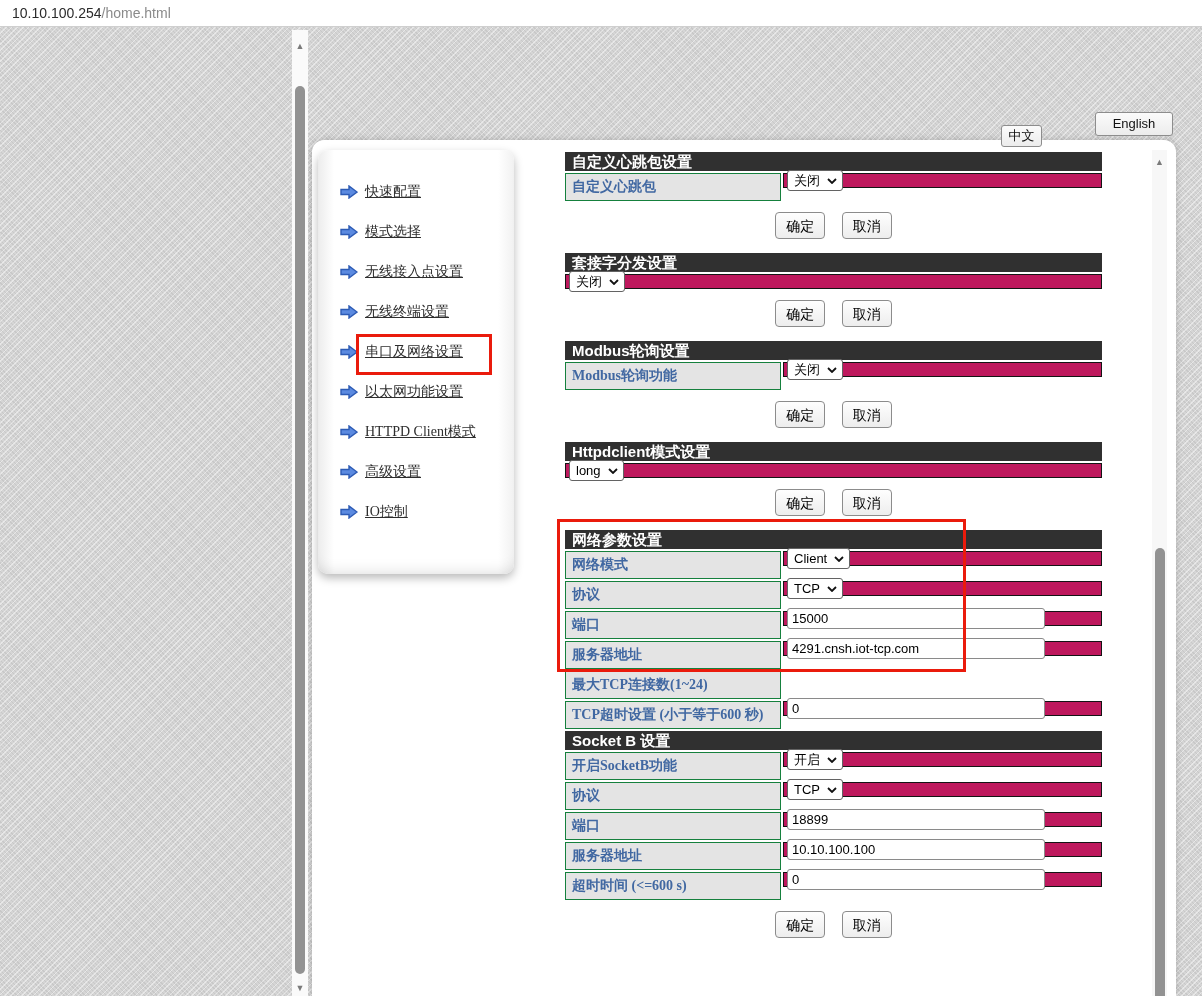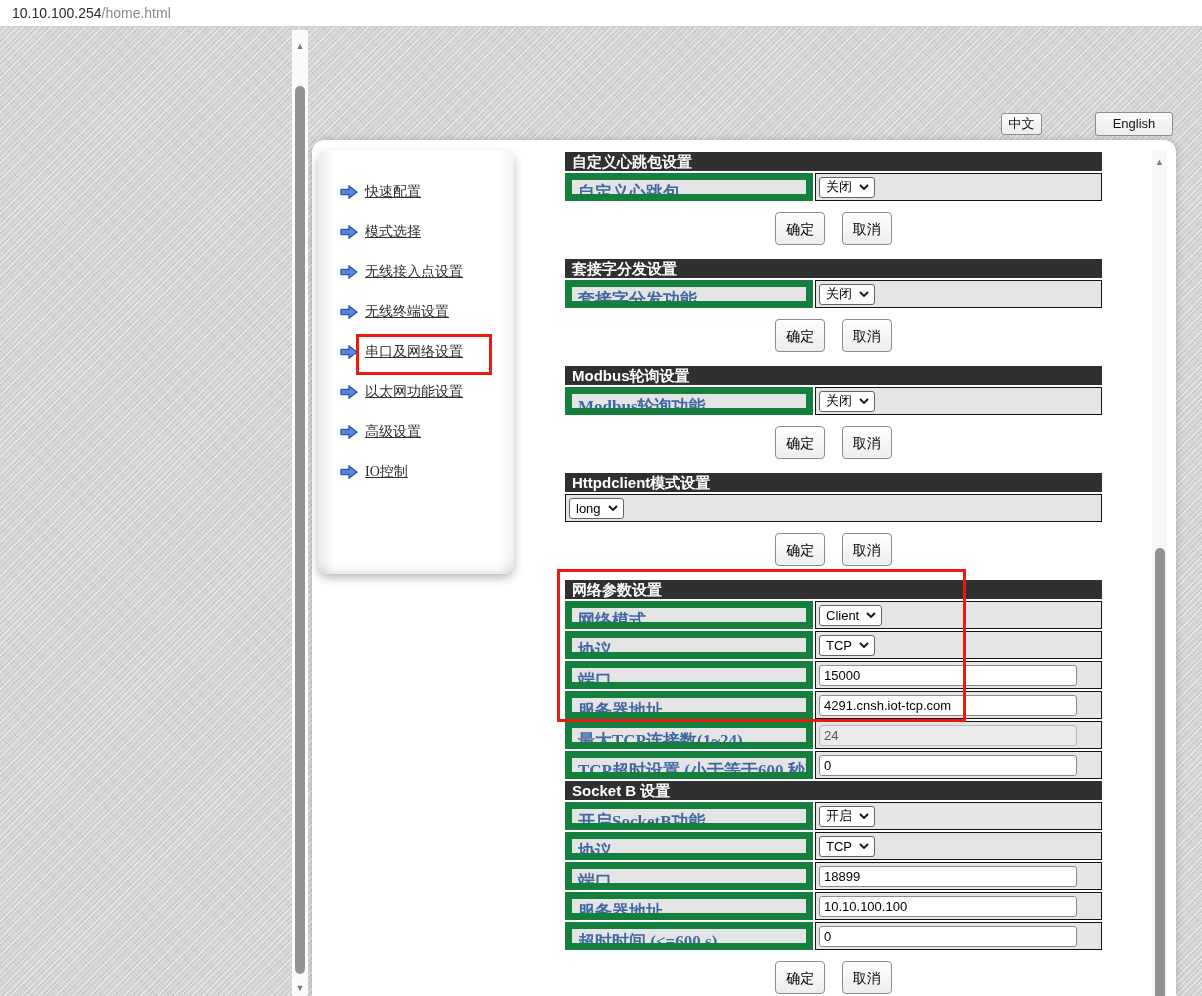--- a/index.html
+++ b/index.html
@@ -30,21 +30,21 @@
   .sb-left .thumb { top:56px; height:888px; }
   .sb-left .down  { top:950px; }
   .sb-right { left:1152px; top:150px; width:15px; height:846px; background:#f7f7f7; }
   .sb-right .up    { top:4px; width:15px; }
   .sb-right .thumb { left:2.5px; top:398px; height:448px; border-radius:6px 6px 0 0; }
 
   
   .lang-btn { position:absolute; z-index:35; background:linear-gradient(#fbfbfb,#ececec);
     border:1px solid #8d8d8d; border-radius:3px; font-size:13px; color:#111;
     text-align:center; cursor:pointer; font-family:"Liberation Sans",sans-serif; }
-  .btn-cn { left:1001px; top:113px; width:41px; height:22px; line-height:20px; }
+  .btn-cn { left:1001px; top:125px; width:41px; height:22px; line-height:20px; }
   .btn-en { left:1095px; top:112px; width:78px; height:24px; line-height:22px; }
 
   
   .panel { position:absolute; left:312px; top:140px; width:864px; height:856px;
     background:#fff; border-radius:12px 12px 0 0; z-index:10;
     box-shadow:0 0 7px rgba(0,0,0,.20); }
 
   
   .sidecard { position:absolute; left:6px; top:10px; width:196px; height:424px;
     border-radius:10px;
@@ -60,42 +60,42 @@
     width:130px; height:35px; border:3px solid var(--red); pointer-events:none; }
 
   
   .content { position:absolute; left:253px; top:12px; width:537px; }
   .section { position:relative; }
   .section.gap-before { margin-top:13px; }
   .sec-header { height:19px; line-height:19px; background:#303030; color:#fff;
     font-family:Liberation Sans, sans-serif; font-weight:bold; font-size:15px;
     padding-left:7px; margin-bottom:2px; }
   .row { display:flex; margin-bottom:2px; }
-  .cell-label { width:248px; height:28px; background:#e4e4e4;
-    border:7px solid #15803d; margin-right:2px;
-    font-family:"Liberation Serif", serif; font-weight:bold; font-size:17px;
+  .cell-label { width:216px; height:28px; background:#e4e4e4;
+    border:1px solid #15803d; margin-right:2px;
+    font-family:"Liberation Serif", serif; font-weight:bold; font-size:14px;
     color:#4168a2; line-height:26px; padding-left:6px; white-space:nowrap; overflow:hidden; }
-  .cell-value { flex:1; height:28px; background:#e5e5e5; border:1px solid #141414;
+  .cell-value { flex:1; height:15px; background:#be185d; border:1px solid #141414;
     display:flex; align-items:center; padding-left:3px; }
 
   
   .sel { display:inline-flex; align-items:center; height:21px;
     border:1.5px solid #636363; border-radius:3px; background:#fff;
     padding:0 5px 0 6px; font-size:13px; color:#000; cursor:pointer; gap:7px; }
   .sel svg { display:block; }
 
   
   .txt { width:258px; height:21px; border:1px solid #8a8a8a; border-radius:3px;
     font-size:13px; color:#000; padding:0 4px; background:#fff;
     font-family:"Liberation Sans",sans-serif; }
   .txt:disabled { background:#ececec; color:#545454; border-color:#b9b9b9; }
 
   
   .actions { text-align:center; margin:11px 0 14px 0; }
-  .btn { display:inline-block; min-width:43px; height:33px; line-height:24px;
+  .btn { display:inline-block; min-width:43px; height:27px; line-height:24px;
     padding:0 10px; margin:0 6px; background:linear-gradient(#fefefe,#ededed);
     border:1.5px solid #8c8c8c; border-radius:4px; font-size:14px; color:#000;
     cursor:pointer; font-family:"Liberation Sans",sans-serif; }
 
   
   .red-box { position:absolute; left:-8px; top:-11px; width:409px; height:153px;
     border:3px solid var(--red); z-index:20; pointer-events:none; }
 
   :root { --red:#ea1b0c; }
 </style>
@@ -155,20 +155,26 @@
         <li class="menu-item">
     <svg class="menu-arrow" viewBox="0 0 18 14">
       <path d="M1 4.5 h8 V1 L17 7 L9 13 V9.5 H1 z" fill="#5b8ae0" stroke="#2d5bb5" stroke-width="1.4"></path>
     </svg>
     <a class="menu-link">以太网功能设置</a>
   </li>
         <li class="menu-item">
     <svg class="menu-arrow" viewBox="0 0 18 14">
       <path d="M1 4.5 h8 V1 L17 7 L9 13 V9.5 H1 z" fill="#5b8ae0" stroke="#2d5bb5" stroke-width="1.4"></path>
     </svg>
+    <a class="menu-link">HTTPD Client模式</a>
+  </li>
+        <li class="menu-item">
+    <svg class="menu-arrow" viewBox="0 0 18 14">
+      <path d="M1 4.5 h8 V1 L17 7 L9 13 V9.5 H1 z" fill="#5b8ae0" stroke="#2d5bb5" stroke-width="1.4"></path>
+    </svg>
     <a class="menu-link">高级设置</a>
   </li>
         <li class="menu-item">
     <svg class="menu-arrow" viewBox="0 0 18 14">
       <path d="M1 4.5 h8 V1 L17 7 L9 13 V9.5 H1 z" fill="#5b8ae0" stroke="#2d5bb5" stroke-width="1.4"></path>
     </svg>
     <a class="menu-link">IO控制</a>
   </li>
       </ul>
   </div>
@@ -191,21 +197,20 @@
         </div>
   <div class="actions">
     <button class="btn">确定</button>
     <button class="btn">取消</button>
   </div>
       </div>
       <div class="section">
     <div class="sec-header">套接字分发设置</div>
     <div class="rows">
           <div class="row">
-    <div class="cell-label">套接字分发功能</div>
     <div class="cell-value">
               <span class="sel">
     <span class="sel-text">关闭</span>
     <svg width="10" height="6" viewBox="0 0 10 6">
       <polyline points="1,1 5,5 9,1" fill="none" stroke="#111" stroke-width="1.8"></polyline>
     </svg>
   </span>
             </div>
   </div>
         </div>
@@ -285,23 +290,20 @@
             </div>
   </div>
           <div class="row">
     <div class="cell-label">服务器地址</div>
     <div class="cell-value">
               <input class="txt" value="4291.cnsh.iot-tcp.com" style="">
             </div>
   </div>
           <div class="row">
     <div class="cell-label">最大TCP连接数(1~24)</div>
-    <div class="cell-value">
-              <input class="txt" disabled="" value="24" style="">
-            </div>
   </div>
           <div class="row">
     <div class="cell-label">TCP超时设置 (小于等于600 秒)</div>
     <div class="cell-value">
               <input class="txt" value="0" style="">
             </div>
   </div>
         </div>
   <div class="red-box"></div>
       </div>

